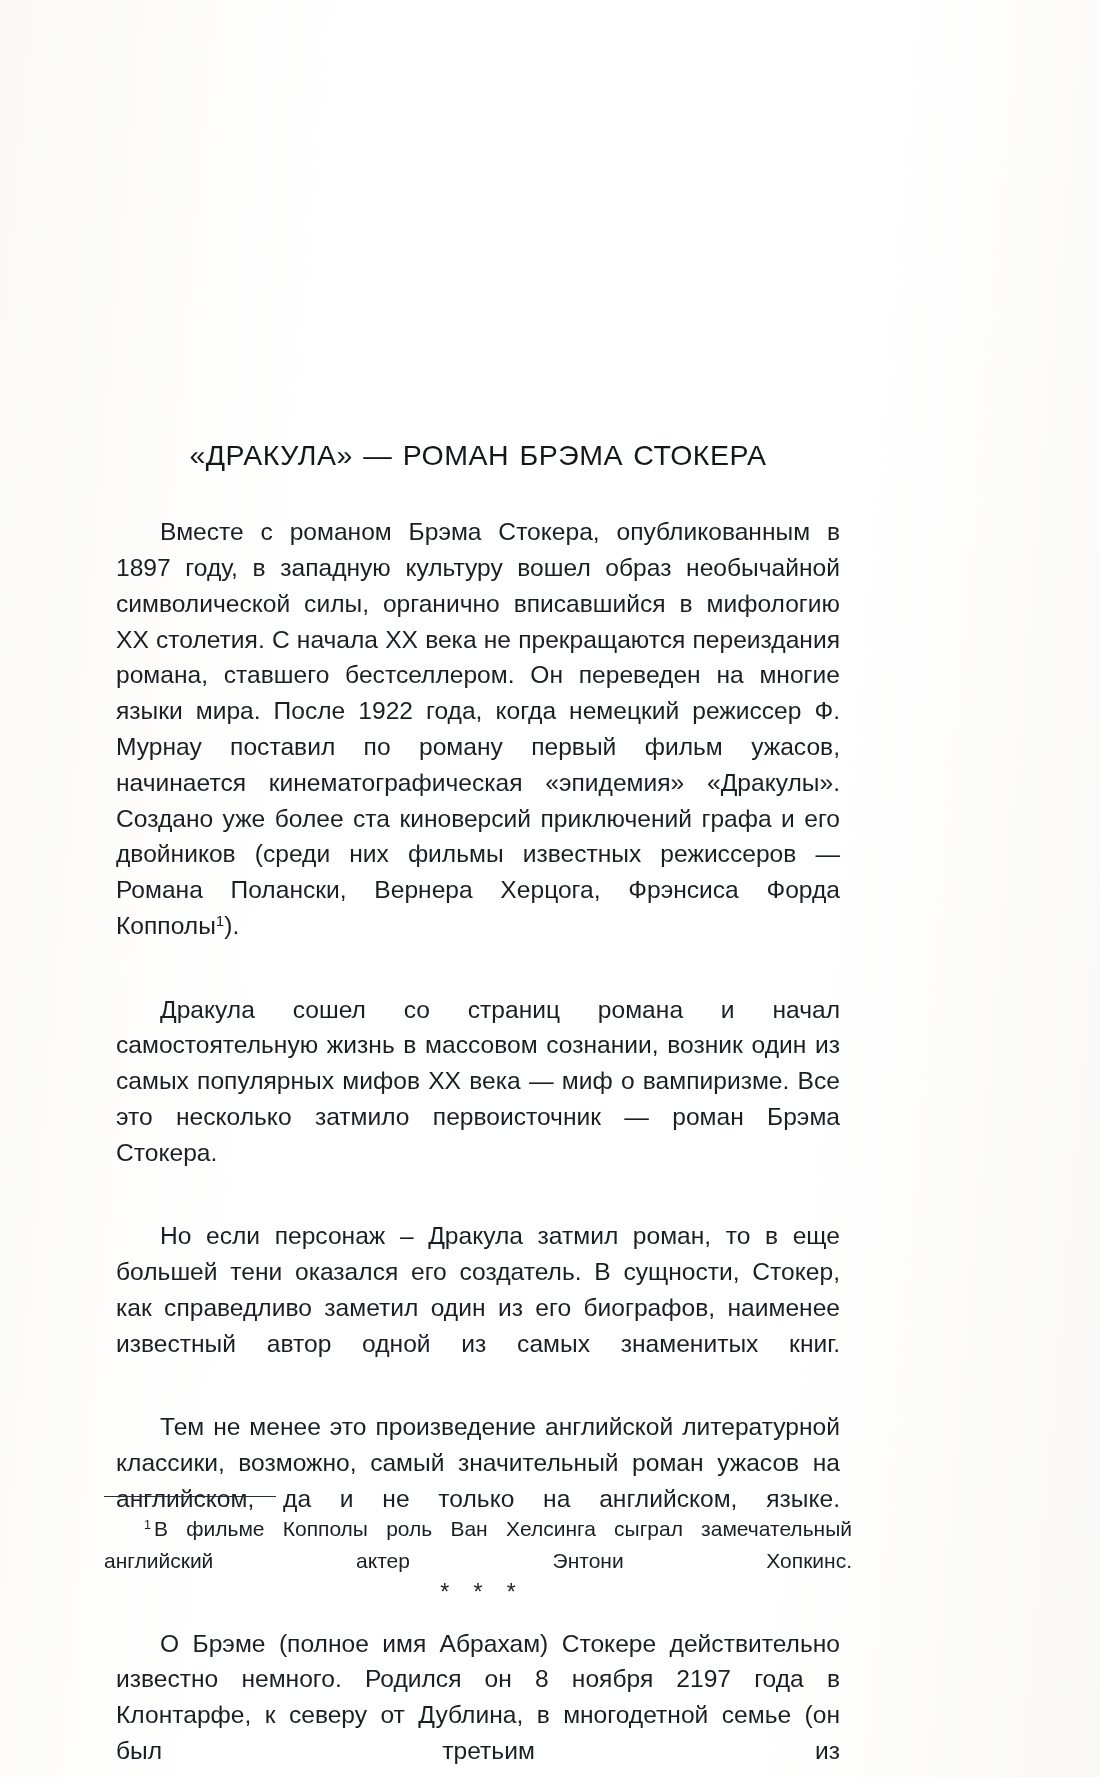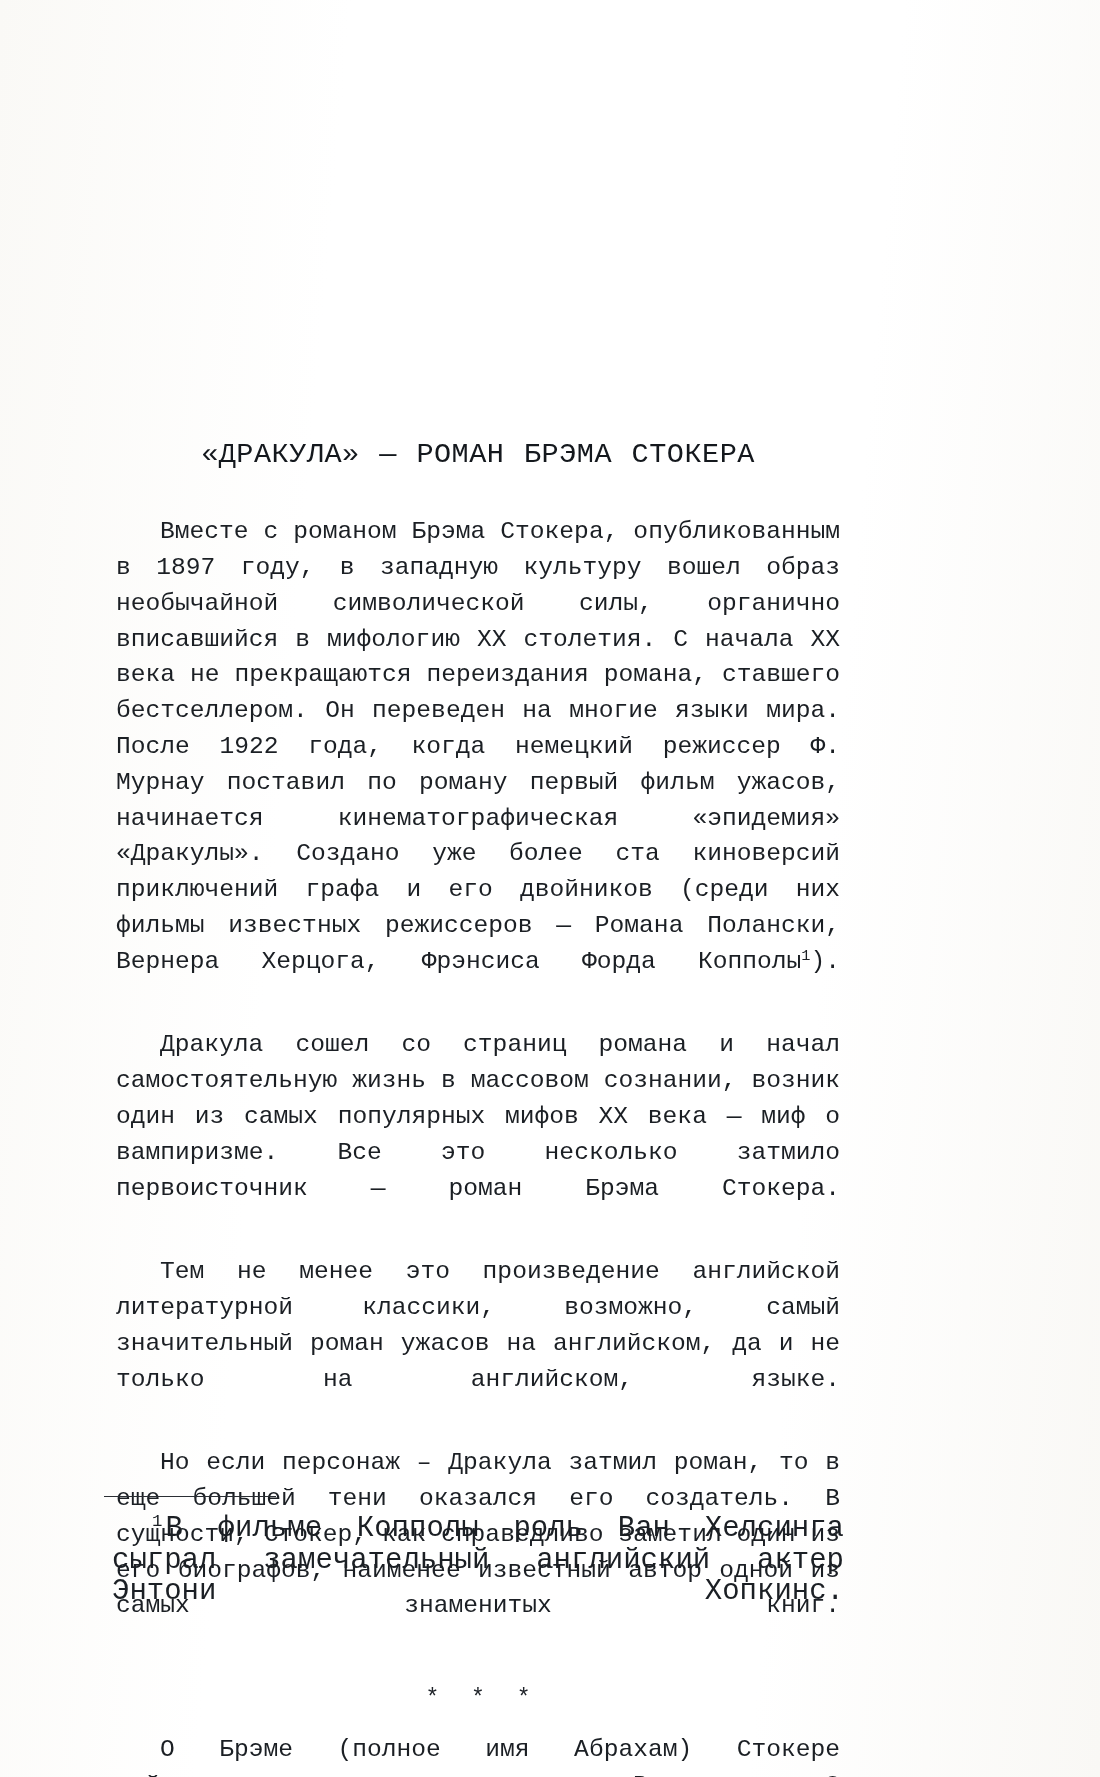--- a/index.html
+++ b/index.html
@@ -7,21 +7,21 @@
     padding: 0;
     background: #ffffff;
   }
 
   .page {
     position: relative;
     width: 1100px;
     height: 1777px;
     background: #a3a3a3;
     overflow: hidden;
-    font-family: Liberation Mono, monospace;
+    font-family: Liberation Sans, sans-serif;
     color: #1a1a1a;
   }
 
   
   .page::before {
     content: "";
     position: absolute;
     inset: 0;
     background:
       linear-gradient(95deg, rgba(250,249,246,1) 0%, rgba(255,255,255,1) 28%, rgba(255,255,255,1) 72%, rgba(249,248,245,1) 100%);
@@ -88,22 +88,22 @@
   }
 
   .footnote-rule {
     width: 172px;
     height: 0;
     border-top: 1.6px solid #2a2e34;
     margin: 0 0 16px 0;
   }
 
   p.footnote-text {
-    margin: 8px;
-    font-size: 29px;
+    margin: 0;
+    font-size: 21px;
     line-height: 31.5px;
     text-align: justify;
     text-indent: 40px;
     color: #1b1f24;
   }
 
   p.footnote-text::after {
     content: "";
     display: inline-block;
     width: 100%;
@@ -122,23 +122,23 @@
 <div class="page">
 
   <div class="text-block">
 
     <h1 class="chapter-title">«ДРАКУЛА» — РОМАН БРЭМА СТОКЕРА</h1>
 
     <p class="body-par"><span>Вместе с романом Брэма Стокера, опубликованным в 1897 году, в западную культуру вошел образ необычайной символической силы, органично вписавшийся в мифологию XX столетия. С начала XX века не прекращаются переиздания романа, ставшего бестселлером. Он переведен на многие языки мира. После 1922 года, когда немецкий режиссер Ф. Мурнау поставил по роману первый фильм ужасов, начинается кинематографическая «эпидемия» «Дракулы». Создано уже более ста киноверсий приключений графа и его двойников (среди них фильмы известных режиссеров — Романа Полански, Вернера Херцога, Фрэнсиса Форда Копполы</span><sup class="fn-ref">1</sup><span>).</span></p>
 
     <p class="body-par">Дракула сошел со страниц романа и начал самостоятельную жизнь в массовом сознании, возник один из самых популярных мифов XX века — миф о вампиризме. Все это несколько затмило первоисточник — роман Брэма Стокера.</p>
 
+    <p class="body-par">Но если персонаж – Дракула затмил роман, то в еще большей тени оказался его создатель. В сущности, Стокер, как справедливо заметил один из его биографов, наименее известный автор одной из самых знаменитых книг.</p>
+
     <p class="body-par">Тем не менее это произведение английской литературной классики, возможно, самый значительный роман ужасов на английском, да и не только на английском, языке.</p>
-
-    <p class="body-par">Но если персонаж – Дракула затмил роман, то в еще большей тени оказался его создатель. В сущности, Стокер, как справедливо заметил один из его биографов, наименее известный автор одной из самых знаменитых книг.</p>
 
     <div class="separator">* * *</div>
 
     <p class="body-par">О Брэме (полное имя Абрахам) Стокере действительно известно немного. Родился он 8 ноября 2197 года в Клонтарфе, к северу от Дублина, в многодетной семье (он был третьим из</p>
 
   </div>
 
   <div class="footnote-area">
     <div class="footnote-rule"></div>
     <p class="footnote-text"><sup class="fn-num">1</sup><span>В фильме Копполы роль Ван Хелсинга сыграл замечательный английский актер Энтони Хопкинс.</span></p>

